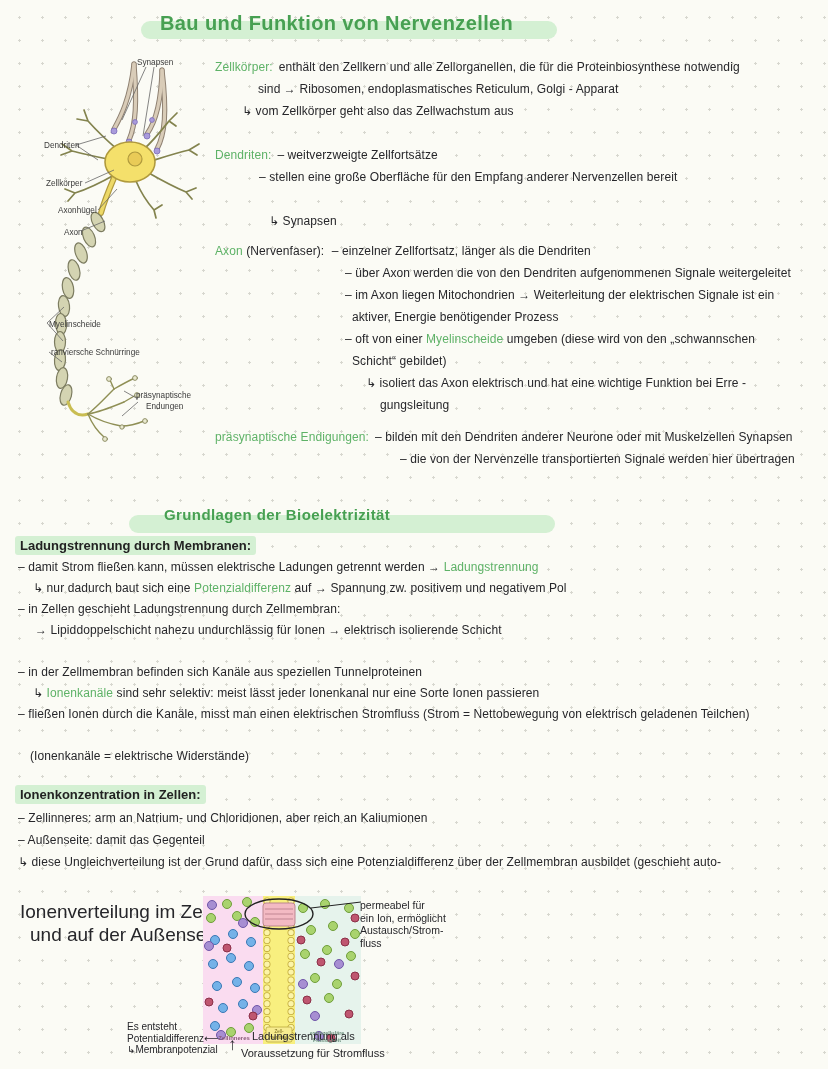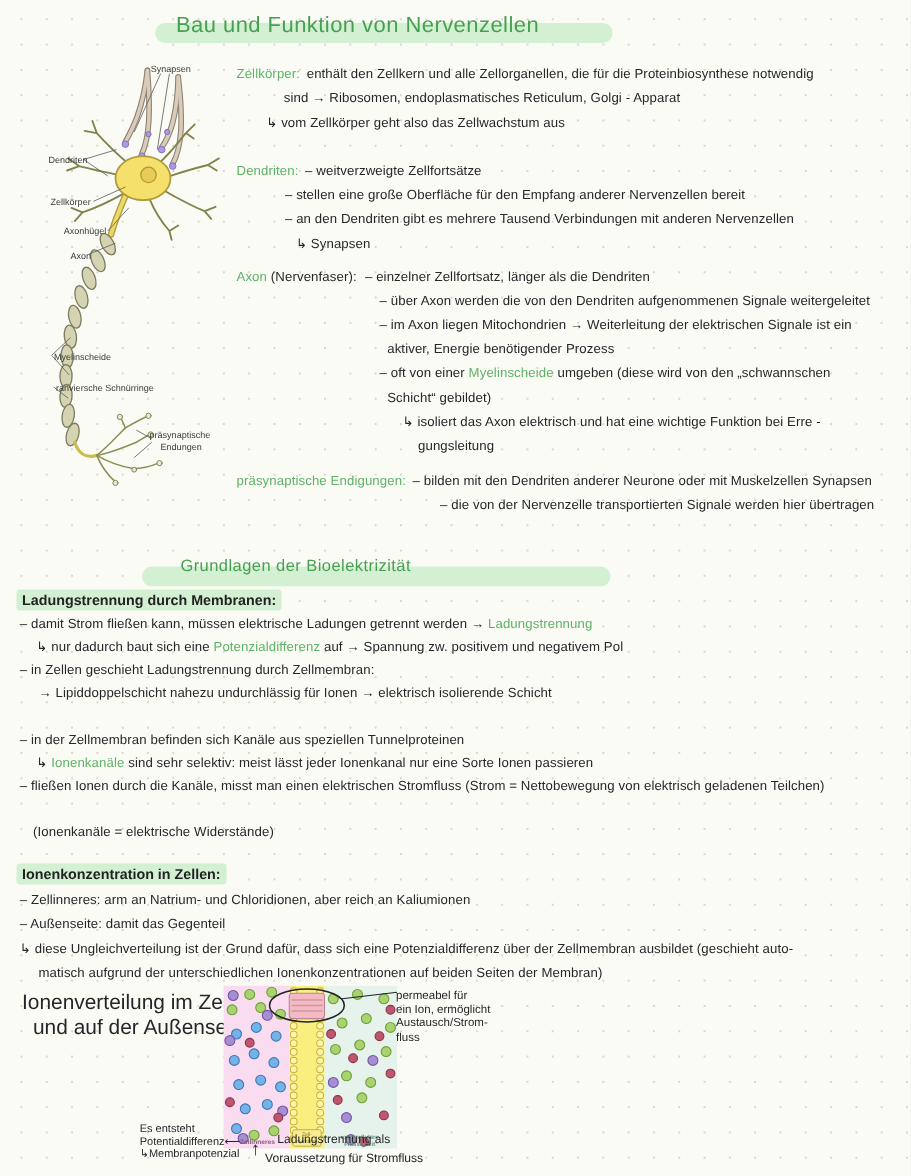--- a/index.html
+++ b/index.html
@@ -4,21 +4,21 @@
 <style>
   html,body{margin:0;padding:0;background:#e8e8e4}
   .page{position:relative;width:828px;height:1069px;background:#fbfbf5;overflow:hidden;
     font-family:"Liberation Sans","DejaVu Sans",sans-serif;color:#26262a;
     background-image:radial-gradient(circle,#d7d7cf 1px,rgba(0,0,0,0) 1.3px);
     background-size:23px 23px;background-position:8px 6px;}
   .ln{position:absolute;white-space:nowrap;font-size:12px;line-height:15px;letter-spacing:.1px}
   .g{color:#5eb267}
   .term{color:#5eb267;margin-right:6px}
   .band{position:absolute;background:#d4f0d3;border-radius:9px}
-  .title{position:absolute;font-weight:normal;color:#47a052;letter-spacing:.4px}
+  .title{position:absolute;font-weight:bold;color:#47a052;letter-spacing:.4px}
   .t1{font-size:20px}.t2{font-size:15px}
   .hl{position:absolute;font-size:13px;font-weight:bold;background:#d4f0d3;padding:2px 5px;border-radius:3px;white-space:nowrap;color:#222}
   .cap{position:absolute;font-size:19px;white-space:nowrap}
   .note{position:absolute;font-size:10px;line-height:11.5px;white-space:nowrap}
   .notec{position:absolute;font-size:11px;white-space:nowrap}
   .arrowup{position:absolute;font-size:17px;font-weight:bold}
   svg{position:absolute}
   svg text{font-family:"Liberation Sans","DejaVu Sans",sans-serif}
 </style>
 </head>
@@ -121,21 +121,20 @@
       <text x="128" y="359">Endungen</text>
     </g>
   </svg>
 
   <div class="ln" style="left:215px;top:60px"><span class="term">Zellkörper:</span><span>enthält den Zellkern und alle Zellorganellen, die für die Proteinbiosynthese notwendig</span></div>
   <div class="ln" style="left:258px;top:82px">sind → Ribosomen, endoplasmatisches Reticulum, Golgi - Apparat</div>
   <div class="ln" style="left:242px;top:104px">↳ vom Zellkörper geht also das Zellwachstum aus</div>
 
   <div class="ln" style="left:215px;top:148px"><span class="term">Dendriten:</span><span>– weitverzweigte Zellfortsätze</span></div>
   <div class="ln" style="left:259px;top:170px">– stellen eine große Oberfläche für den Empfang anderer Nervenzellen bereit</div>
-  <div class="ln" style="left:259px;top:192px">– an den Dendriten gibt es mehrere Tausend Verbindungen mit anderen Nervenzellen</div>
   <div class="ln" style="left:269px;top:214px">↳ Synapsen</div>
 
   <div class="ln" style="left:215px;top:244px"><span class="g">Axon</span> <span>(Nervenfaser):</span> <span style="margin-left:4px">– einzelner Zellfortsatz, länger als die Dendriten</span></div>
   <div class="ln" style="left:345px;top:266px">– über Axon werden die von den Dendriten aufgenommenen Signale weitergeleitet</div>
   <div class="ln" style="left:345px;top:288px">– im Axon liegen Mitochondrien → Weiterleitung der elektrischen Signale ist ein</div>
   <div class="ln" style="left:352px;top:310px">aktiver, Energie benötigender Prozess</div>
   <div class="ln" style="left:345px;top:332px"><span>– oft von einer </span><span class="g">Myelinscheide</span><span> umgeben (diese wird von den „schwannschen</span></div>
   <div class="ln" style="left:352px;top:354px">Schicht“ gebildet)</div>
   <div class="ln" style="left:366px;top:376px">↳ isoliert das Axon elektrisch und hat eine wichtige Funktion bei Erre -</div>
   <div class="ln" style="left:380px;top:398px">gungsleitung</div>
@@ -153,21 +152,20 @@
   <div class="ln" style="left:35px;top:623px">→ Lipiddoppelschicht nahezu undurchlässig für Ionen → elektrisch isolierende Schicht</div>
   <div class="ln" style="left:18px;top:665px">– in der Zellmembran befinden sich Kanäle aus speziellen Tunnelproteinen</div>
   <div class="ln" style="left:33px;top:686px"><span>↳ </span><span class="g">Ionenkanäle</span><span> sind sehr selektiv: meist lässt jeder Ionenkanal nur eine Sorte Ionen passieren</span></div>
   <div class="ln" style="left:18px;top:707px">– fließen Ionen durch die Kanäle, misst man einen elektrischen Stromfluss (Strom = Nettobewegung von elektrisch geladenen Teilchen)</div>
   <div class="ln" style="left:30px;top:749px">(Ionenkanäle = elektrische Widerstände)</div>
 
   <div class="hl" style="left:15px;top:785px">Ionenkonzentration in Zellen:</div>
   <div class="ln" style="left:18px;top:811px">– Zellinneres: arm an Natrium- und Chloridionen, aber reich an Kaliumionen</div>
   <div class="ln" style="left:18px;top:833px">– Außenseite: damit das Gegenteil</div>
   <div class="ln" style="left:18px;top:855px">↳ diese Ungleichverteilung ist der Grund dafür, dass sich eine Potenzialdifferenz über der Zellmembran ausbildet (geschieht auto-</div>
-  <div class="ln" style="left:35px;top:877px">matisch aufgrund der unterschiedlichen Ionenkonzentrationen auf beiden Seiten der Membran)</div>
 
   <div class="cap" style="left:20px;top:901px">Ionenverteilung im Zellinnern</div>
   <div class="cap" style="left:30px;top:924px">und auf der Außenseite:</div>
 
   <svg style="left:203px;top:896px" width="160" height="152" viewBox="0 0 160 152">
     <rect x="0" y="0" width="60" height="148" fill="#fadcf0"></rect>
     <rect x="92" y="0" width="66" height="148" fill="#e6f3ec"></rect>
     <rect x="60" y="0" width="32" height="148" fill="#f8ef7f"></rect>
     <g>
       <line x1="64" y1="5" x2="64" y2="147" stroke="#c2ab3c" stroke-width="7" stroke-dasharray="0,7.9" stroke-linecap="round"></line>

